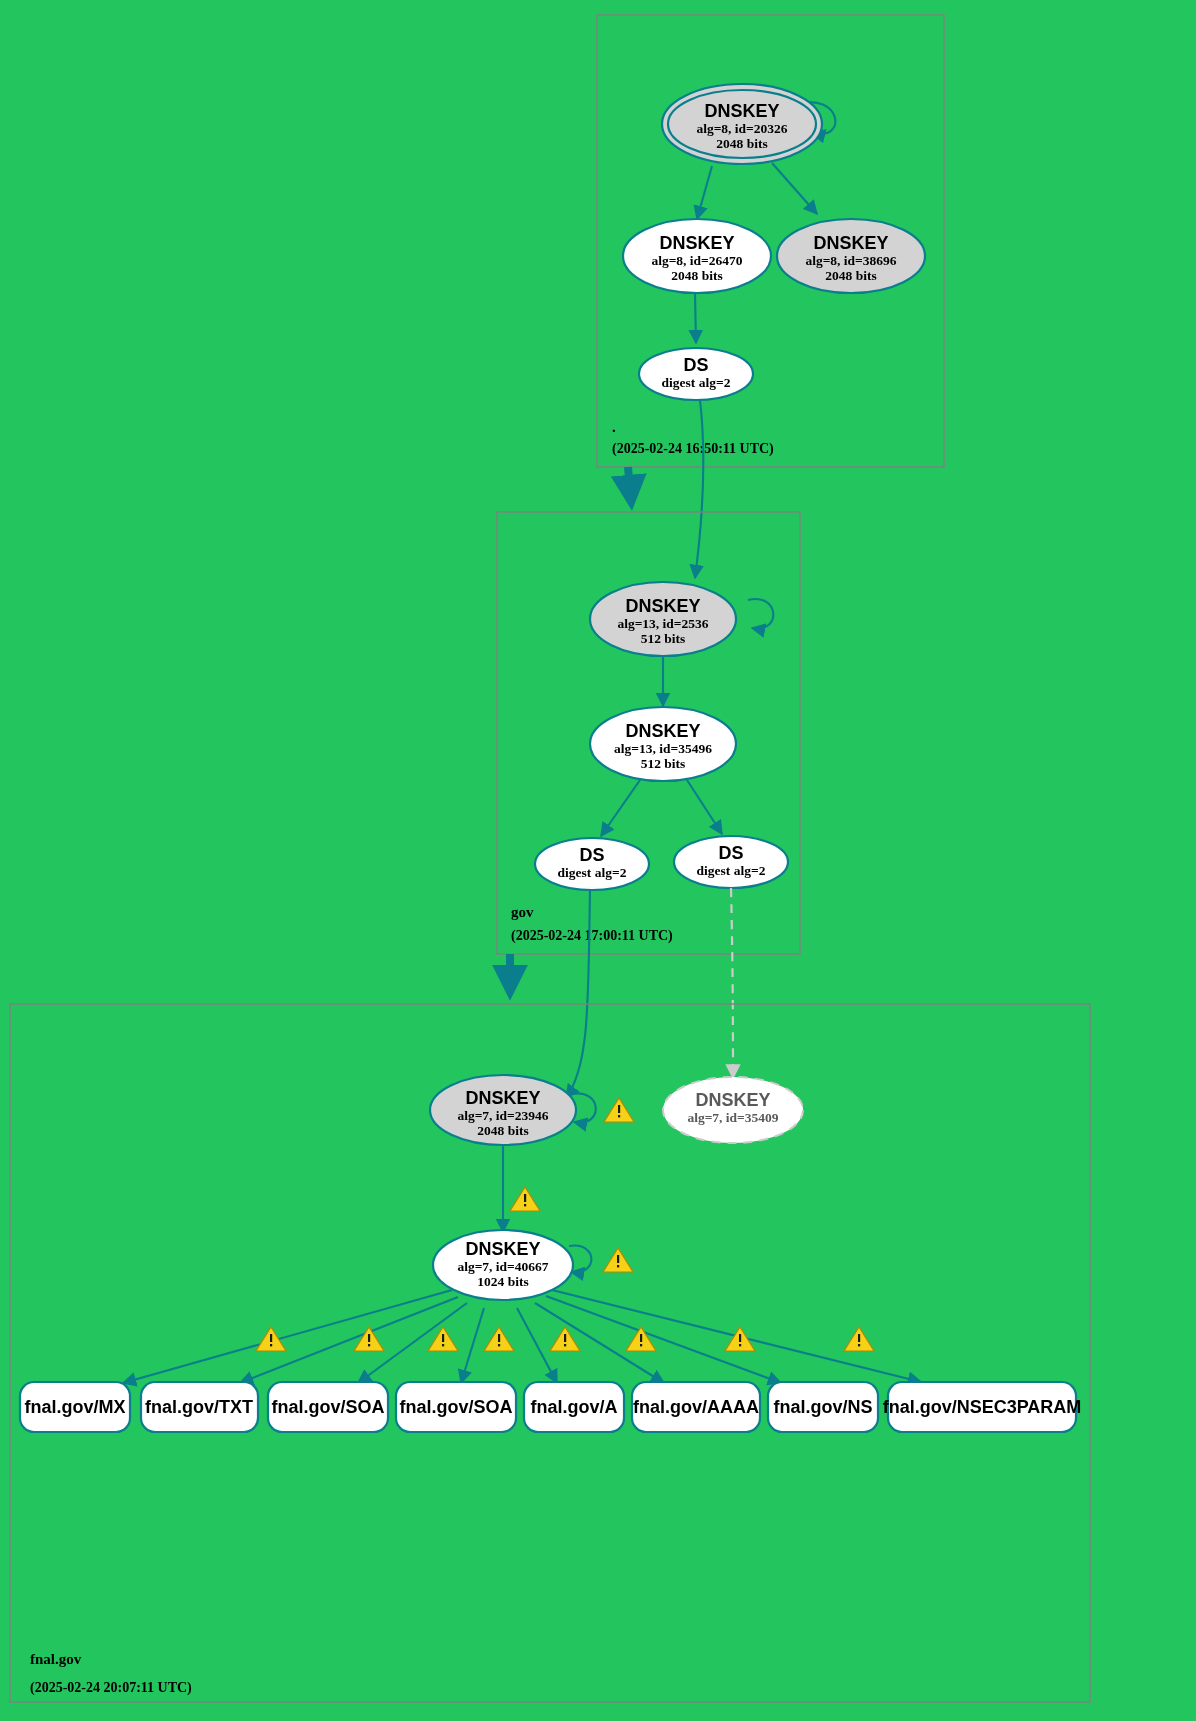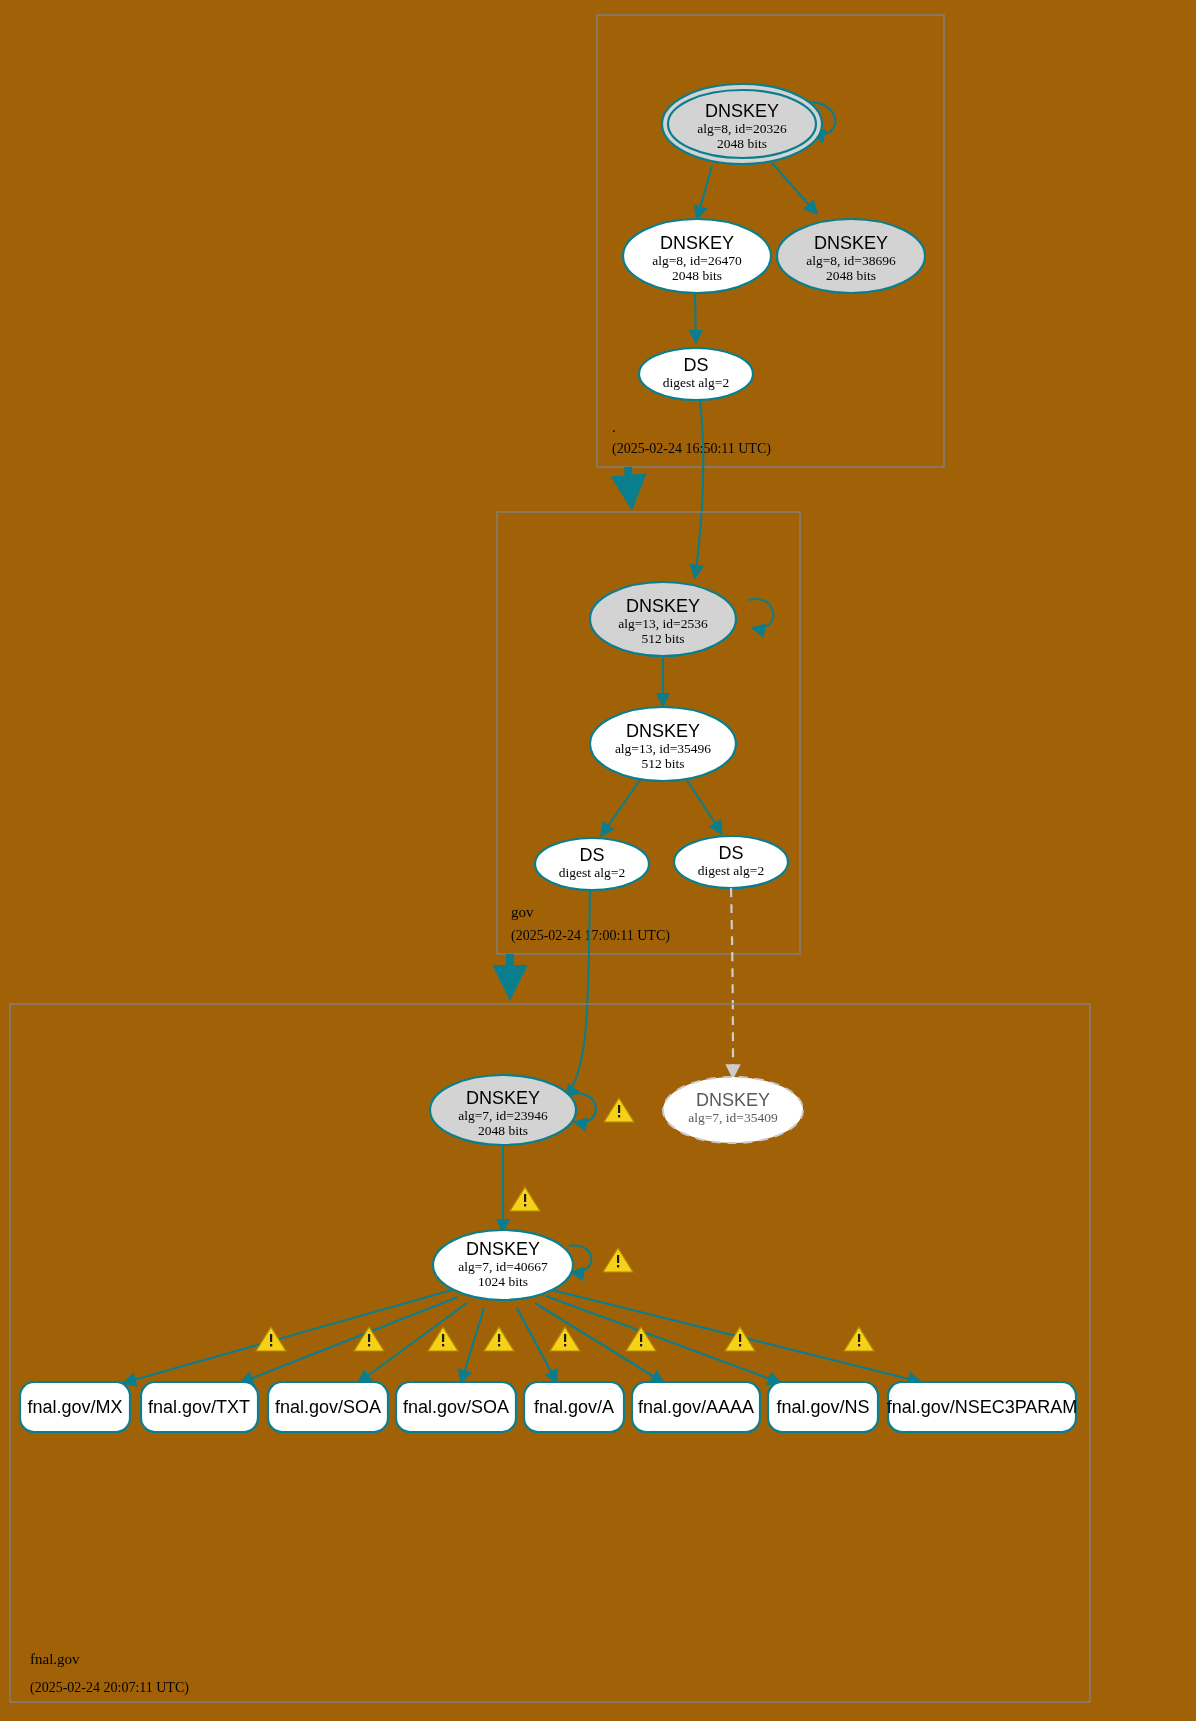--- a/index.html
+++ b/index.html
@@ -8,21 +8,22 @@
     background: #ffffff;
   }
   body {
     font-family: "Liberation Sans", sans-serif;
   }
   #stage {
     position: relative;
     width: 1196px;
     height: 1721px;
     overflow: hidden;
-    background: #a16207;
+    background: #22c55e;
+    font-weight: bold;
   }
   svg.diagram {
     position: absolute;
     left: 0;
     top: 0;
     width: 1196px;
     height: 1721px;
   }
   .zone-box {
     fill: none;

